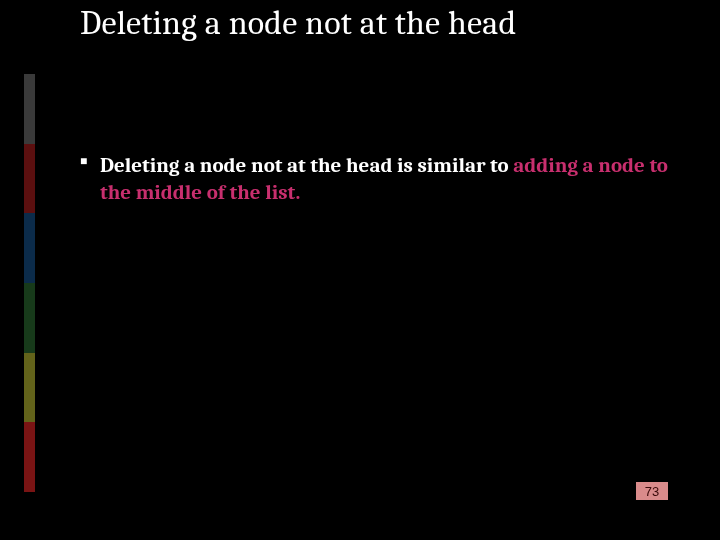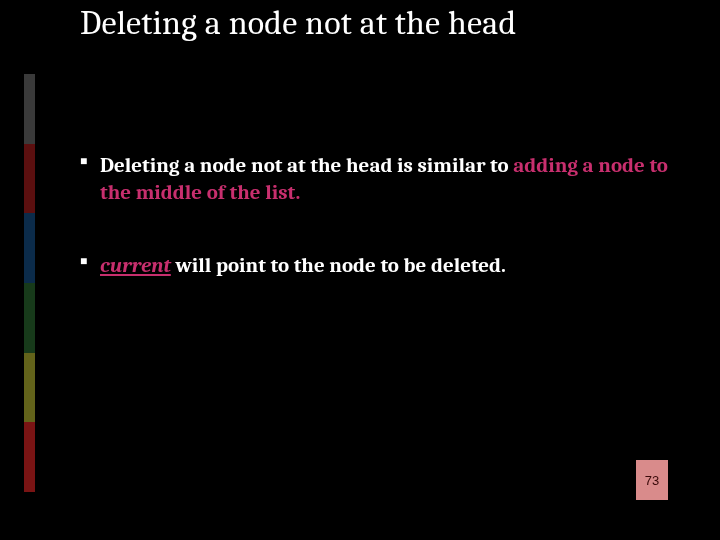--- a/index.html
+++ b/index.html
@@ -71,21 +71,21 @@
   .bullet.extra-indent { margin-left: 6px; }
   .accent-text { color: #c82f6e; }
   .italic { font-style: italic; }
   .underline { text-decoration: underline; }
 
   .pagenum {
     position: absolute;
     right: 52px;
     bottom: 40px;
     width: 32px;
-    height: 40px;
+    height: 18px;
     background: #d98b8b;
     color: #3a0a0a;
     font-family: Arial, sans-serif;
     font-size: 13px;
     display: flex;
     align-items: center;
     justify-content: center;
   }
 </style>
 </head>
@@ -103,23 +103,20 @@
   </div>
 
   <div class="title">Deleting a node not at the head</div>
 
   <div class="content">
 
     <div class="bullet">
       <span>Deleting a node not at the head is similar to </span><span class="accent-text">adding a node to the middle of the list.</span>
     </div>
 
-    <div class="bullet">
-      <span class="accent-text italic underline">current</span><span class="accent-text"> </span><span>will  point to the node to be deleted.</span>
-    </div>
 
 
 
   </div>
 
   <div class="pagenum">73</div>
 
 </div>
 
 </body></html>

